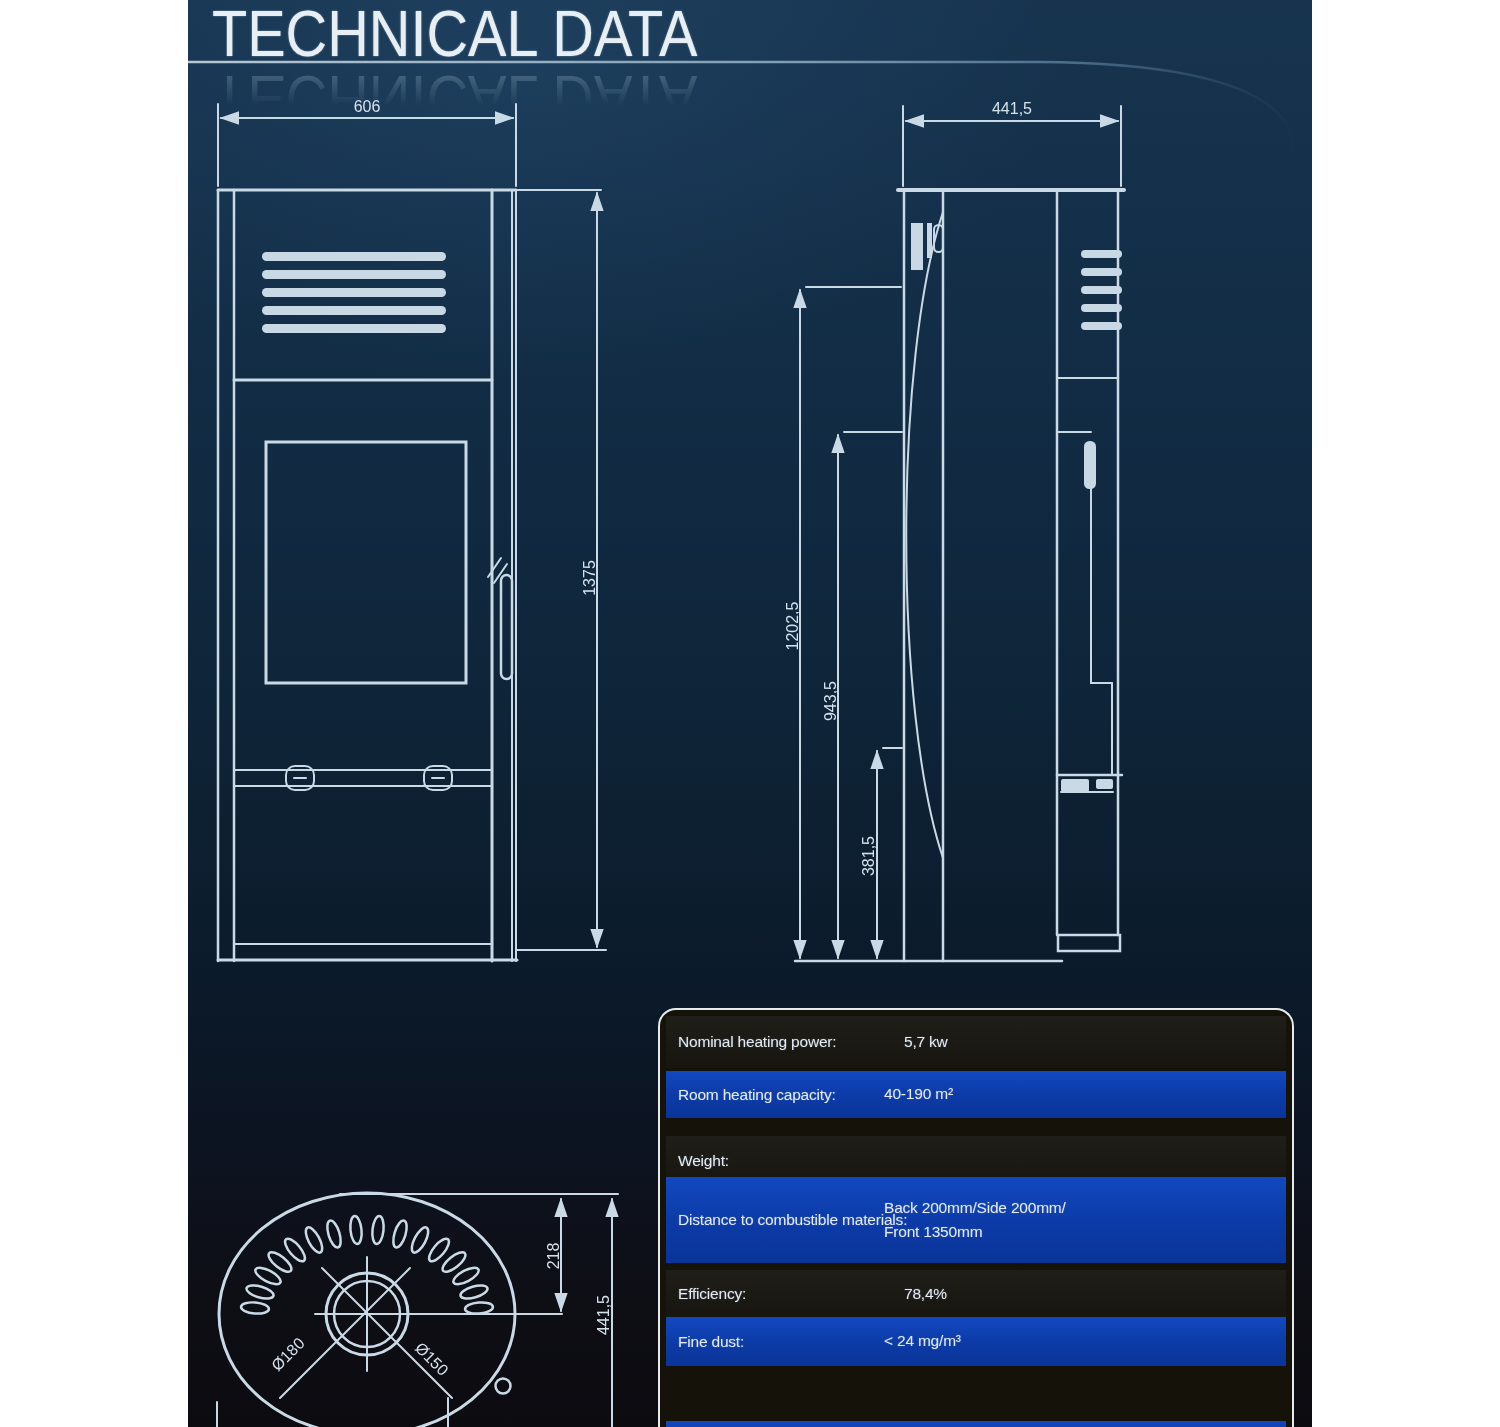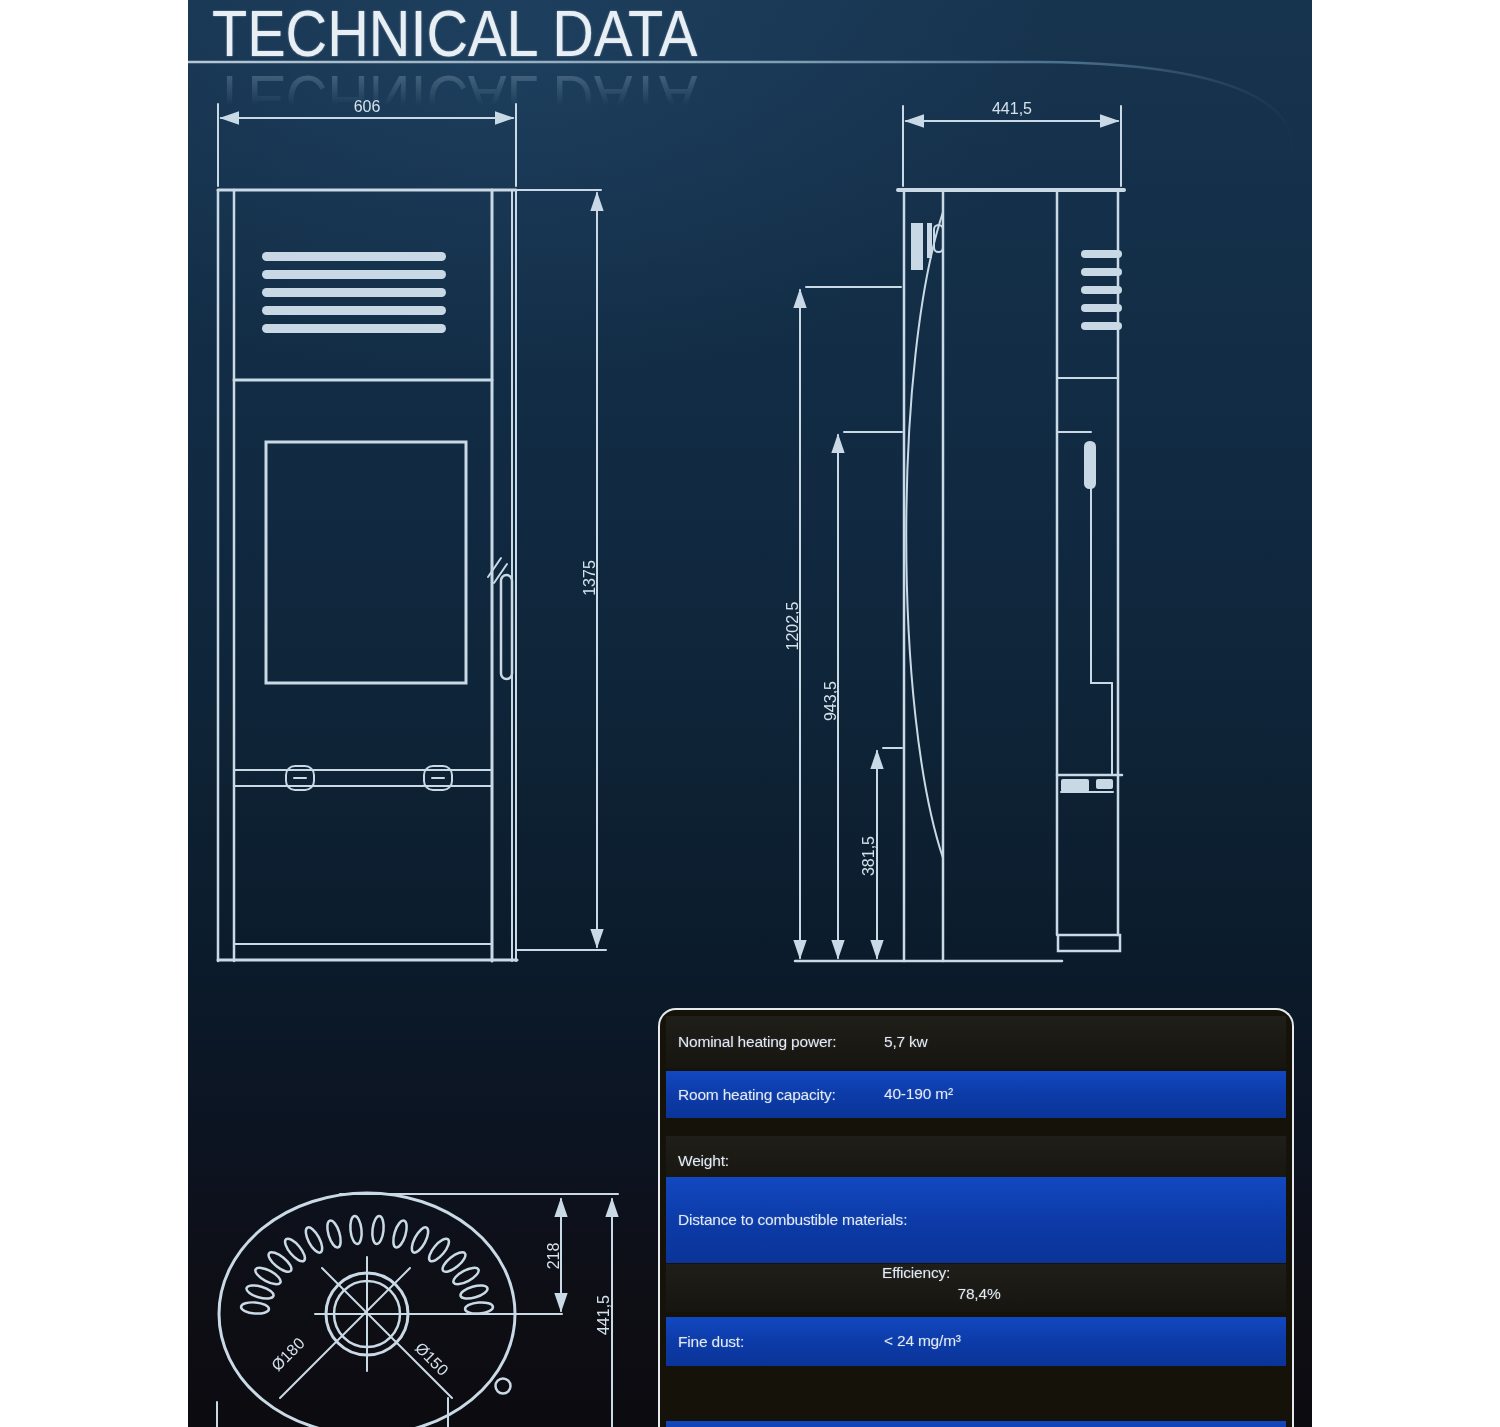--- a/index.html
+++ b/index.html
@@ -19,21 +19,21 @@
     opacity:0.30;
     -webkit-mask-image:linear-gradient(to bottom,rgba(0,0,0,0) 38%,#000 96%);
     mask-image:linear-gradient(to bottom,rgba(0,0,0,0) 38%,#000 96%);}
   
   #spec-table{position:absolute;left:658px;top:1008px;width:636px;height:419px;
     box-sizing:border-box;background:#141209;border:2px solid #e6eaec;border-bottom:none;
     border-radius:18px 18px 0 0;overflow:hidden;}
   .row{position:absolute;left:6px;right:6px;display:flex;align-items:center;
     font-size:15.5px;letter-spacing:-0.2px;color:#e4ebf2;
     text-shadow:0 0 2px rgba(170,195,255,0.30);}
-  .row.dark{background:linear-gradient(180deg,#201e18,#17150f);}
+  .row.dark{background:linear-gradient(180deg,#201e18,#17150f);gap:20px;}
   .row.blue{background:linear-gradient(180deg,#1248c0,#0c3aa6 55%,#0a3498);}
   .row-label{width:200px;padding-left:12px;white-space:nowrap;flex:none;}
   .row-value{flex:1;padding-left:6px;line-height:1.55;}
 </style>
 </head>
 <body>
 
 <div id="page">
   <div id="panel"></div>
 
@@ -212,22 +212,24 @@
     </div>
     <div class="row blue" style="top:61px;height:47px;">
       <span class="row-label">Room heating capacity:</span>
       <span class="row-value">40-190 m²</span>
     </div>
     <div class="row dark" style="top:126px;height:50px;">
       <span class="row-label">Weight:</span>
     </div>
     <div class="row blue" style="top:167px;height:86px;">
       <span class="row-label">Distance to combustible materials:</span>
-    </div>
-    <div class="row dark" style="top:254px;height:48px;flex-direction:column;">
+      <span class="row-value"><span>Back 200mm/Side 200mm/</span><br>
+        <span>Front 1350mm</span></span>
+    </div>
+    <div class="row dark" style="top:260px;height:48px;">
       <span class="row-label">Efficiency:</span>
       <span class="row-value">78,4%</span>
     </div>
     <div class="row blue" style="top:307px;height:49px;">
       <span class="row-label">Fine dust:</span>
       <span class="row-value">&lt; 24 mg/m³</span>
     </div>
     <div class="row blue" style="top:411px;height:30px;"></div>
   </div>
 </div>

